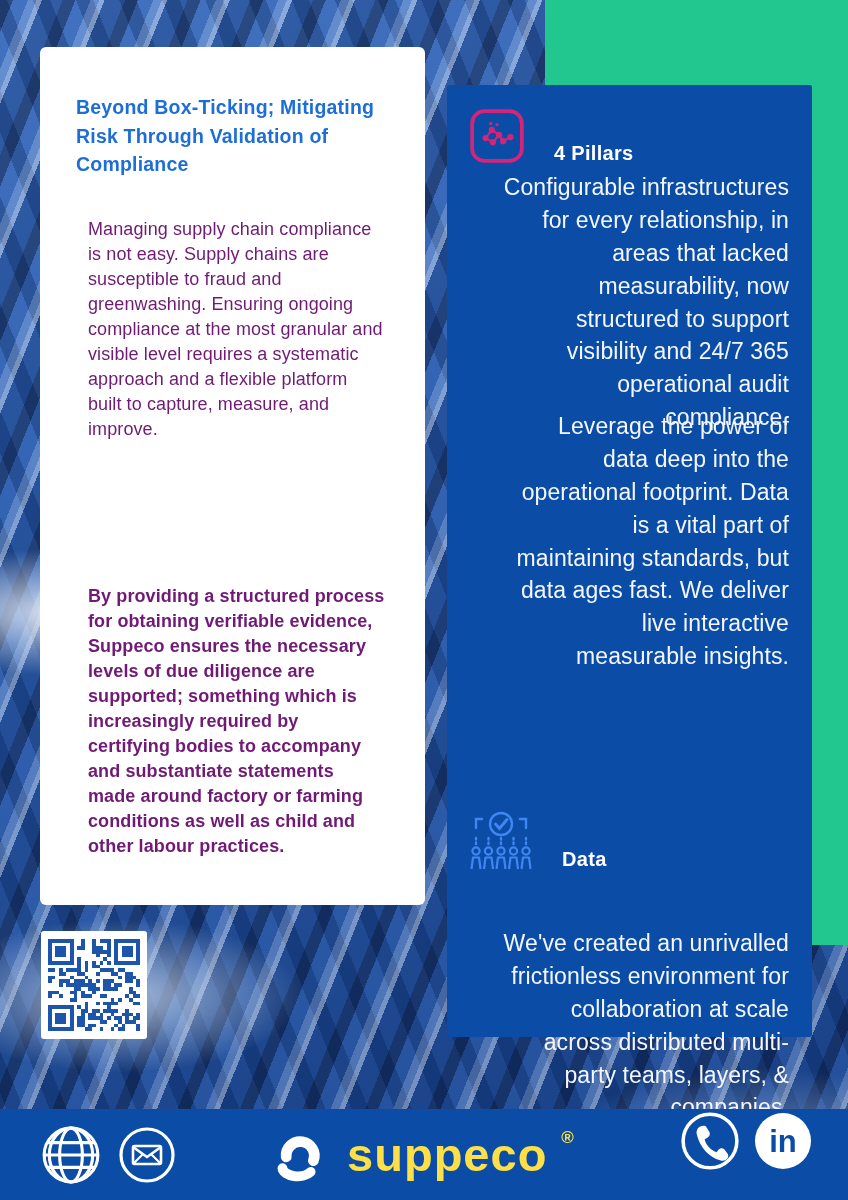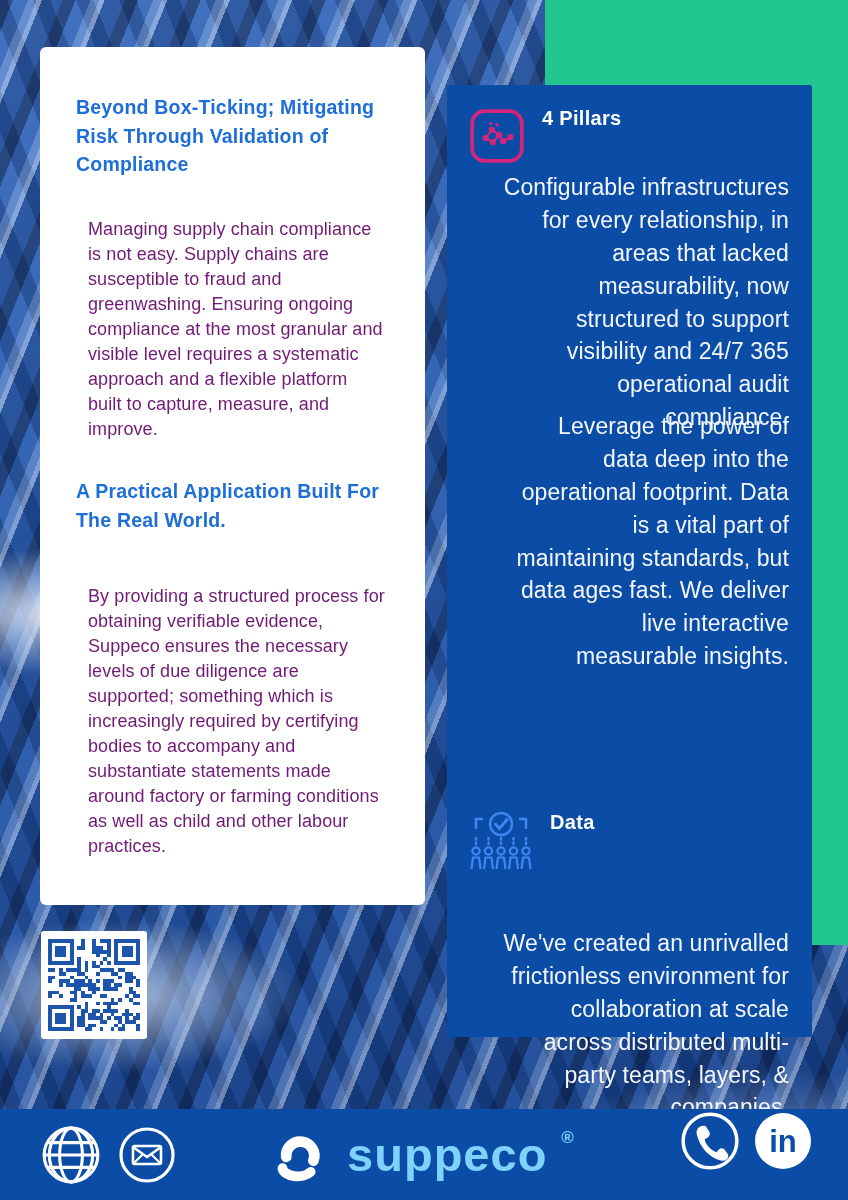--- a/index.html
+++ b/index.html
@@ -27,55 +27,54 @@
 
   .green-strip{position:absolute; left:545px; top:0; width:303px; height:945px; background:#21c78f;}
 
   
   .white-card{position:absolute; left:40px; top:47px; width:385px; height:858px; background:#ffffff; border-radius:6px;}
   .white-card h1{position:absolute; left:36px; right:28px; margin:0; font-size:19.5px; line-height:1.47; font-weight:bold; color:#1d6ed8; letter-spacing:.2px;}
   .wc-h1{top:46px;}
   .wc-h2{top:430px;}
   .white-card p{position:absolute; left:36px; right:28px; margin:12px; font-size:18px; line-height:1.39; color:#701a75; letter-spacing:.1px;}
   .wc-p1{top:158px;}
-  .wc-p2{top:525px;}
+  .wc-p2{top:525px;font-weight:bold;}
 
   
   .dark-panel{position:absolute; left:447px; top:85px; width:365px; height:952px; background:#0b4da6; border-radius:2px;}
-  .sec-head{position:absolute; left:21px; right:24px; display:flex; align-items:flex-start; gap:16px;}
+  .sec-head{position:absolute; left:21px; right:24px; display:flex; align-items:flex-end; gap:28px;}
   .sec-head .title{font-size:20px; font-weight:bold; color:#ffffff; letter-spacing:.3px;}
   .sh1{top:22px;} .sh2{top:258px;} .sh3{top:502px;} .sh4{top:726px;}
   .sec-para{position:absolute; left:56px; right:23px; margin:0; text-align:right; font-size:23px; line-height:1.43; color:#f3f7fd; letter-spacing:.1px;}
   .sp1{top:86px;} .sp2{top:325px;margin-left:12px;} .sp3{top:578px;} .sp4{top:842px;}
   .sec-icon{flex:0 0 auto; display:block;}
 
   
   .qr-wrap{position:absolute; left:41px; top:931px; width:106px; height:108px; background:#ffffff; border-radius:3px; display:flex; align-items:center; justify-content:center;}
   .qr-wrap svg{width:92px; height:92px;}
 
   
   .footer{position:absolute; left:0; top:1109px; width:848px; height:91px; background:#0b4da6;}
   .foot-left{position:absolute; left:40px; top:0; height:91px; display:flex; align-items:center; gap:15px;}
   .foot-right{position:absolute; right:35px; top:0; height:64px; display:flex; align-items:center; gap:12px;}
   .foot-center{position:absolute; left:50%; top:0; height:91px; transform:translateX(-50%); display:flex; align-items:center; gap:14px;}
-  .brand-text{color:#7dd3fc; font-weight:bold; font-size:47px; letter-spacing:1px; line-height:1; display:flex; align-items:flex-start;gap:12px;}
+  .brand-text{color:#fde047; font-weight:bold; font-size:47px; letter-spacing:1px; line-height:1; display:flex; align-items:flex-start;gap:12px;}
   .brand-text .reg{font-size:17px; font-weight:bold; margin-top:-2px; margin-left:2px;}
 </style>
 </head>
 <body>
 
 <div class="page">
 
   <div class="bg"></div>
   <div class="green-strip"></div>
 
   <div class="white-card">
     <h1 class="wc-h1">Beyond Box-Ticking; Mitigating Risk Through Validation of Compliance</h1>
     <p class="wc-p1">Managing supply chain compliance is not easy. Supply chains are susceptible to fraud and greenwashing. Ensuring ongoing compliance at the most granular and visible level requires a systematic approach and a flexible platform built to capture, measure, and improve.</p>
-    <h1 class="wc-h2">A Practical Application Built For The Real World.</h1>
     <p class="wc-p2">By providing a structured process for obtaining verifiable evidence, Suppeco ensures the necessary levels of due diligence are supported; something which is increasingly required by certifying bodies to accompany and substantiate statements made around factory or farming conditions as well as child and other labour practices.</p>
   </div>
 
   <div class="dark-panel">
 
     <div class="sec-head sh1">
       <svg class="sec-icon" width="58" height="58" viewBox="0 0 56 56">
         <rect x="4" y="4" width="48" height="48" rx="12" fill="none" stroke="#d4257a" stroke-width="3.6"></rect>
         <g stroke="#d4257a" stroke-width="2">
           <line x1="17" y1="30" x2="23" y2="22"></line>

